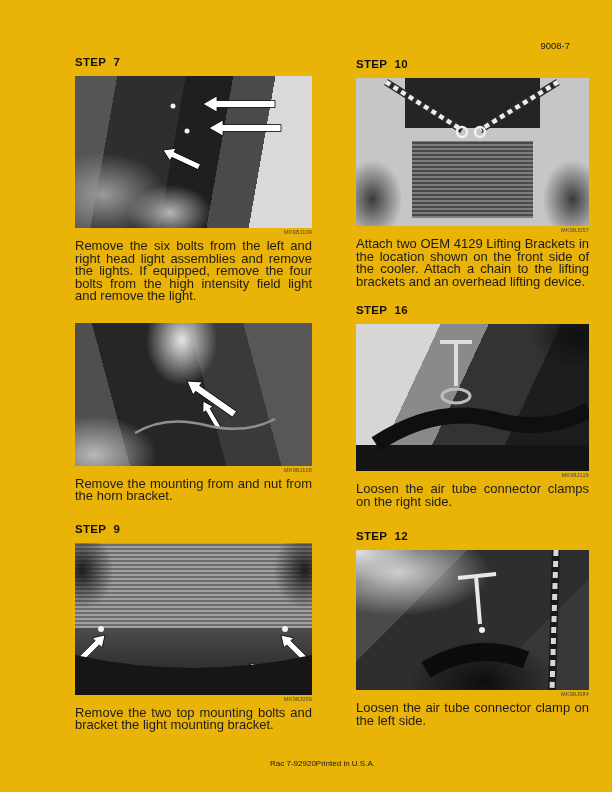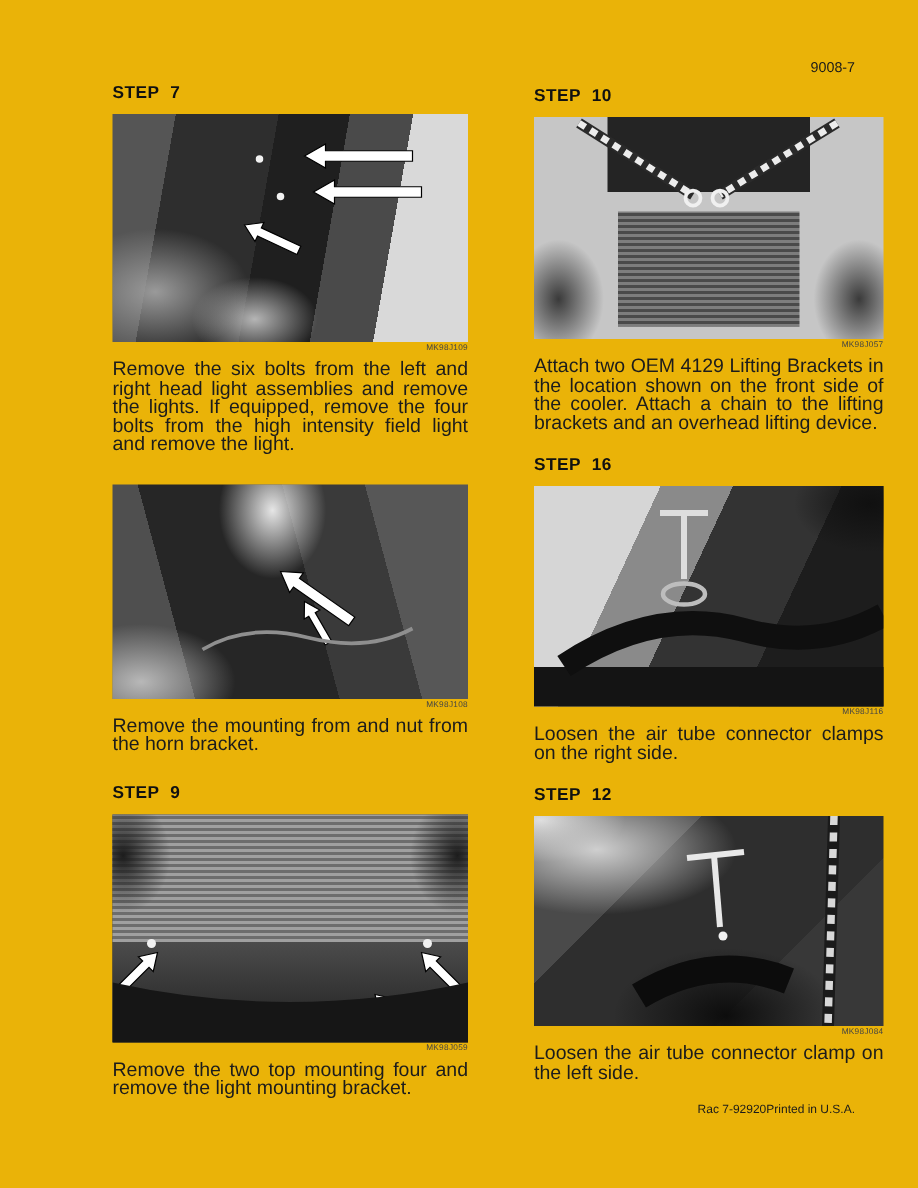--- a/index.html
+++ b/index.html
@@ -22,21 +22,21 @@
   }
   .photo svg{position:absolute;left:0;top:0;width:100%;height:100%;}
   .credit{
     font-size:5.5px;color:#444;text-align:right;margin:1px 0 0 0;line-height:7px;letter-spacing:.2px;
   }
   .caption{
     font-size:13px;line-height:12.5px;margin:4px 0 0 0;text-align:justify;color:#1c1c1c;
   }
   .s8,.s9{margin-top:20px;}
   .s11{margin-top:16px;}
-  .s12{margin-top:16px;}
+  .s12{margin-top:22px;}
   
   .p7{height:152px;background:
       radial-gradient(90px 60px at 12% 78%, #9a9a9a, transparent 70%),
       radial-gradient(60px 40px at 40% 90%, #b5b5b5, transparent 70%),
       linear-gradient(100deg,#555 0 16%,#2e2e2e 16% 42%,#1f1f1f 42% 60%,#4a4a4a 60% 76%,#d9d9d9 76% 100%);}
   .p8{height:143px;background:
       radial-gradient(55px 70px at 45% 12%, #e6e6e6, transparent 65%),
       radial-gradient(90px 55px at 8% 92%, #b8b8b8, transparent 70%),
       linear-gradient(75deg,#4f4f4f 0 20%,#262626 20% 55%,#3a3a3a 55% 75%,#575757 75% 100%);}
   .p9{height:152px;background-color:#2c2c2c;background-image:
@@ -56,21 +56,21 @@
   .p11{height:147px;background:
       radial-gradient(70px 45px at 96% 8%, #101010, transparent 72%),
       linear-gradient(180deg,transparent 82%, #141414 82%),
       linear-gradient(115deg,#d6d6d6 0 28%,#8a8a8a 28% 44%,#333 44% 68%,#1d1d1d 68% 100%);}
   .p12{height:140px;background:
       radial-gradient(150px 70px at 18% 16%, #cfcfcf, transparent 62%),
       radial-gradient(80px 40px at 2% 2%, #eaeaea, transparent 70%),
       radial-gradient(100px 60px at 55% 95%, #0d0d0d, transparent 75%),
       linear-gradient(135deg,#4a4a4a 0 30%,#2e2e2e 30% 70%,#383838 70% 100%);}
   .footer{
-    position:absolute;left:75px;right:42px;top:735px;display:flex;justify-content:flex-end;
+    position:absolute;left:75px;right:42px;top:759px;display:flex;justify-content:center;
     font-size:8px;color:#1a1a1a;
   }
 </style>
 </head>
 <body>
 
 <div class="page">
 
   <div class="page-number">9008-7</div>
 
@@ -131,21 +131,21 @@
               <polygon points="0,0 11,-7 11,-3 38,-3 38,3 11,3 11,7" fill="#fff" stroke="#000" stroke-width="0.8"></polygon>
             </g>
             <g transform="translate(175,120) rotate(45)">
               <polygon points="0,0 11,-7 11,-3 38,-3 38,3 11,3 11,7" fill="#fff" stroke="#000" stroke-width="0.8"></polygon>
             </g>
             <path d="M0,112 q118,26 237,0 l0,40 -237,0 z" fill="#161616"></path>
           </svg>
         </div>
         <figcaption class="credit">MK98J059</figcaption>
       </figure>
-      <p class="caption">Remove the two top mounting four and remove the light mounting bracket.</p>
+      <p class="caption">Remove the two top mounting bolts and bracket the light mounting bracket.</p>
     </section>
 
   </div>
 
   <div class="col col-right">
 
     <section class="s10">
       <h2 class="step-title">STEP 10</h2>
       <figure>
         <div class="photo p10">

